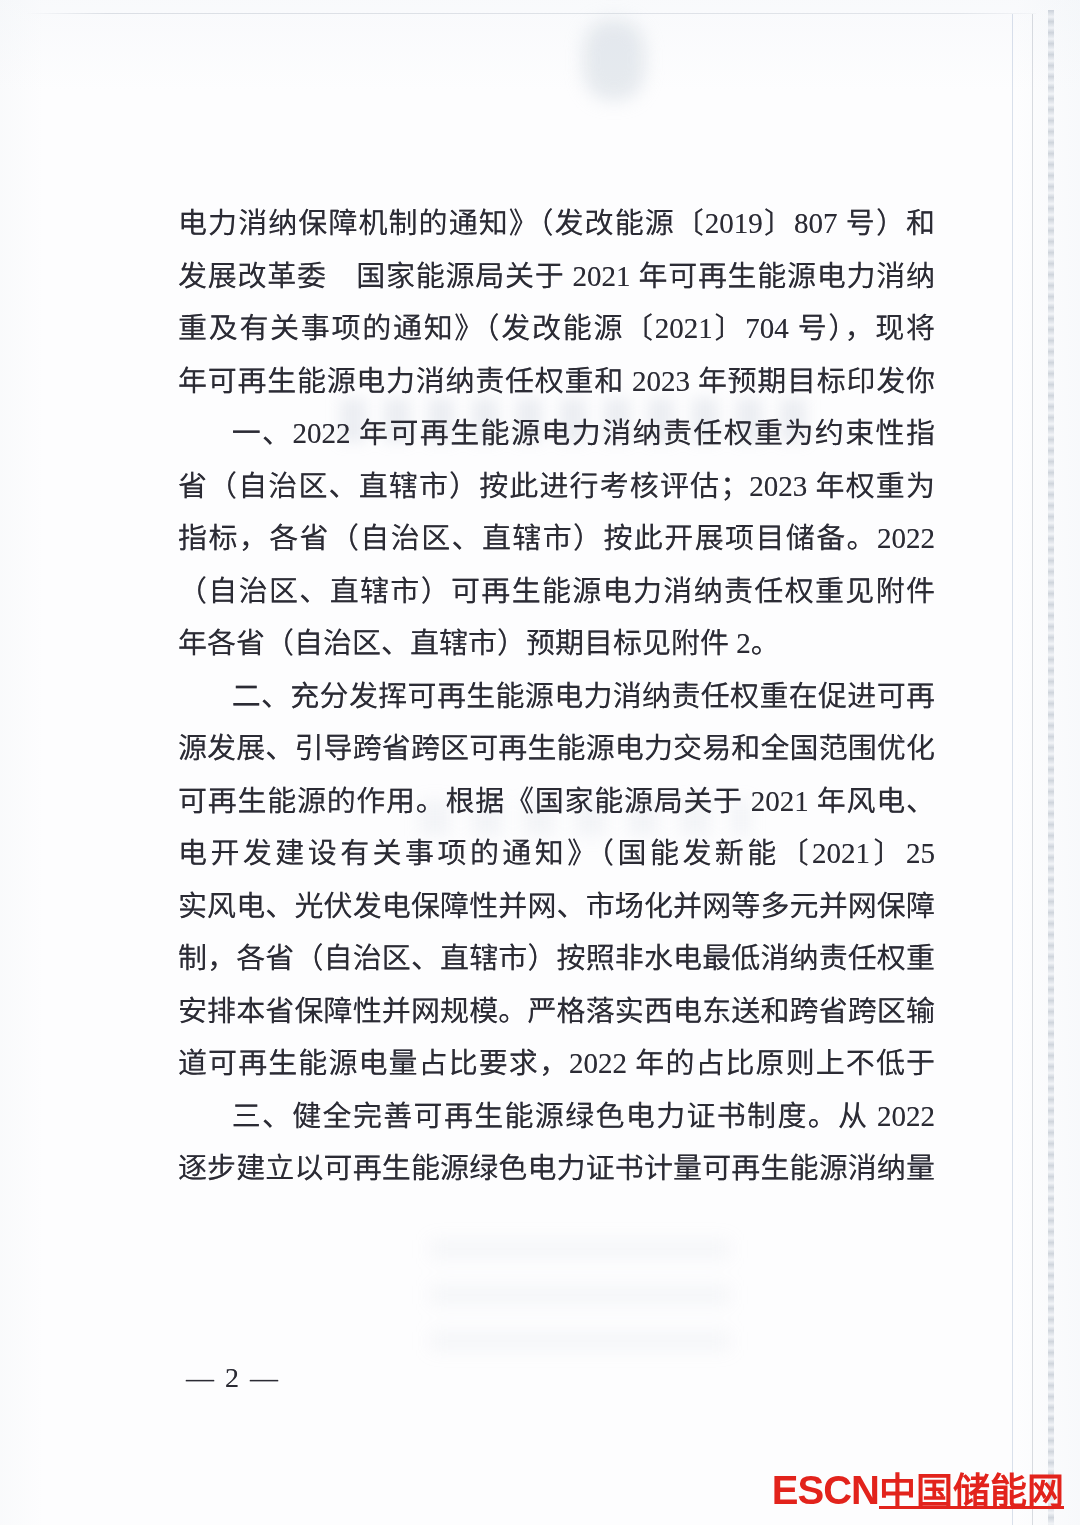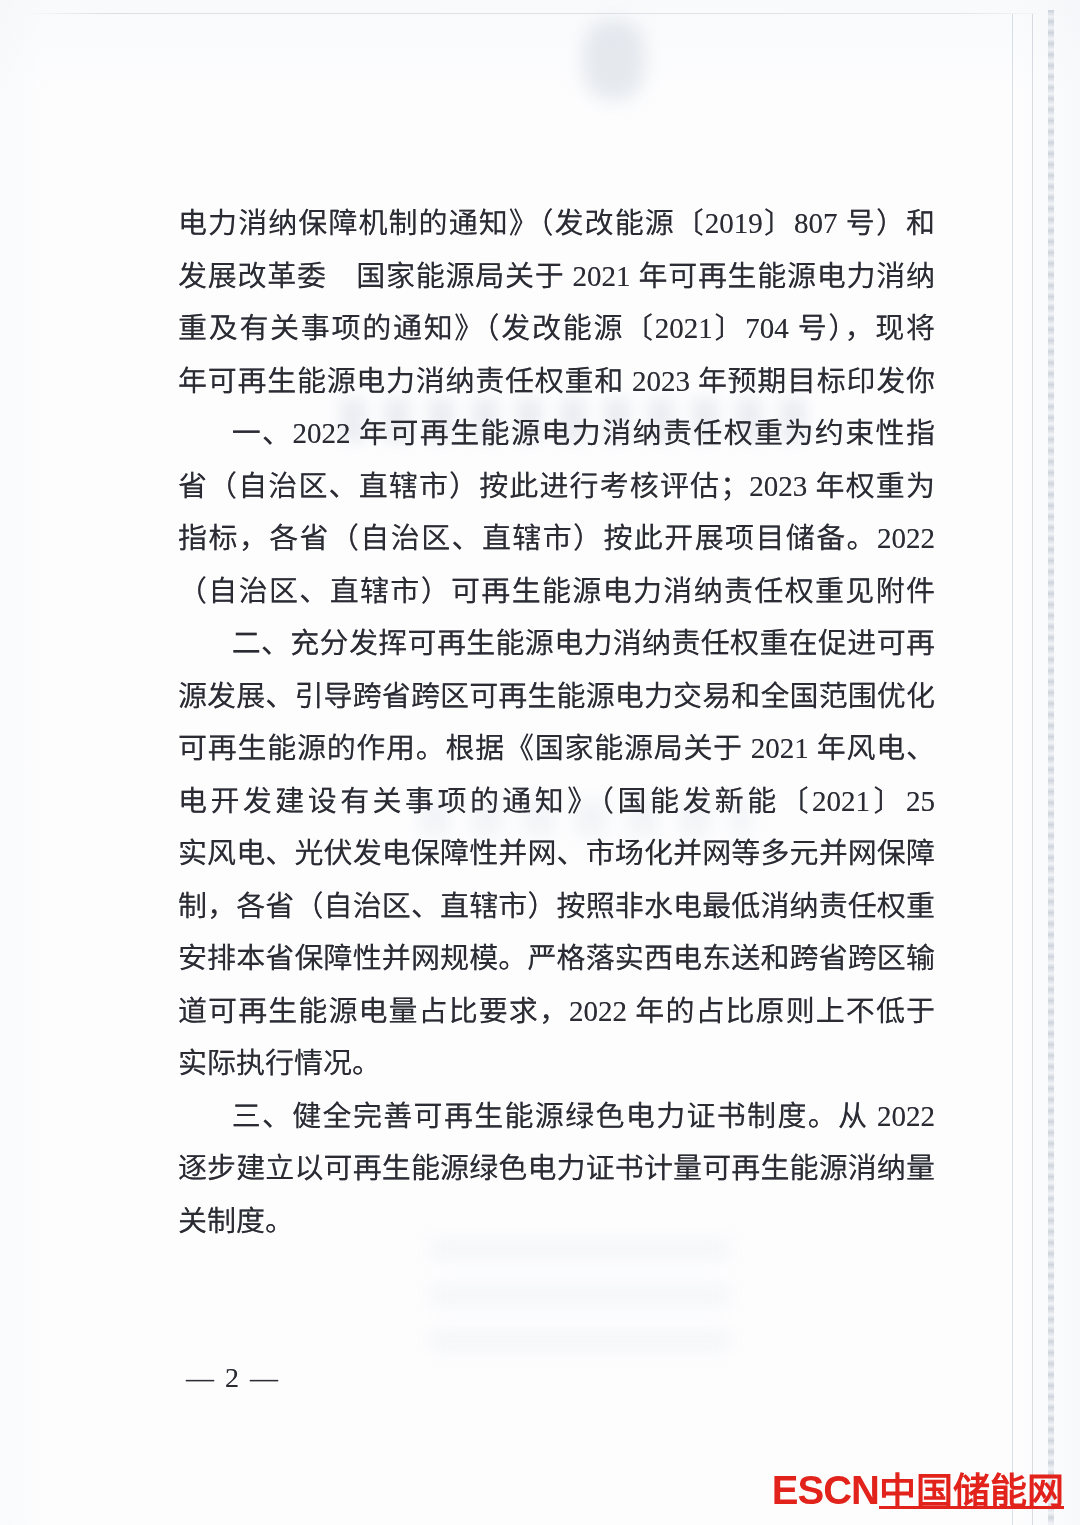--- a/index.html
+++ b/index.html
@@ -166,32 +166,31 @@
 
   <div id="doc-body" style="color: rgb(43, 43, 52);">
       <div class="line">电力消纳保障机制的通知》（发改能源〔2019〕807 号）和《国家</div>
       <div class="line">发展改革委　国家能源局关于 2021 年可再生能源电力消纳责任权</div>
       <div class="line">重及有关事项的通知》（发改能源〔2021〕704 号），现将 2022</div>
       <div class="line">年可再生能源电力消纳责任权重和 2023 年预期目标印发你们，并</div>
       <div class="line indent">一、2022 年可再生能源电力消纳责任权重为约束性指标，各</div>
       <div class="line">省（自治区、直辖市）按此进行考核评估；2023 年权重为预期性</div>
       <div class="line">指标，各省（自治区、直辖市）按此开展项目储备。2022 年各省</div>
       <div class="line">（自治区、直辖市）可再生能源电力消纳责任权重见附件 1，2023</div>
+      <div class="line last">年各省（自治区、直辖市）预期目标见附件 2。</div>
       <div class="line indent">二、充分发挥可再生能源电力消纳责任权重在促进可再生能</div>
       <div class="line">源发展、引导跨省跨区可再生能源电力交易和全国范围优化配置</div>
       <div class="line">可再生能源的作用。根据《国家能源局关于 2021 年风电、光伏发</div>
       <div class="line">电开发建设有关事项的通知》（国能发新能〔2021〕25 号），落</div>
       <div class="line">实风电、光伏发电保障性并网、市场化并网等多元并网保障机</div>
       <div class="line">制，各省（自治区、直辖市）按照非水电最低消纳责任权重合理</div>
       <div class="line">安排本省保障性并网规模。严格落实西电东送和跨省跨区输电通</div>
       <div class="line">道可再生能源电量占比要求，2022 年的占比原则上不低于 2021 年</div>
-      <div class="line last">实际执行情况。</div>
       <div class="line indent">三、健全完善可再生能源绿色电力证书制度。从 2022 年起，</div>
       <div class="line">逐步建立以可再生能源绿色电力证书计量可再生能源消纳量的相</div>
-      <div class="line last">关制度。</div>
     </div>
 
   <div id="page-number" style="color: rgb(43, 43, 52);">— 2 —</div>
 
   <div id="watermark" style="color: rgb(226, 35, 28);">
     <span class="wm-latin">ESCN</span><span class="wm-cjk">中国储能网</span>
   </div>
 
 </div>
 

